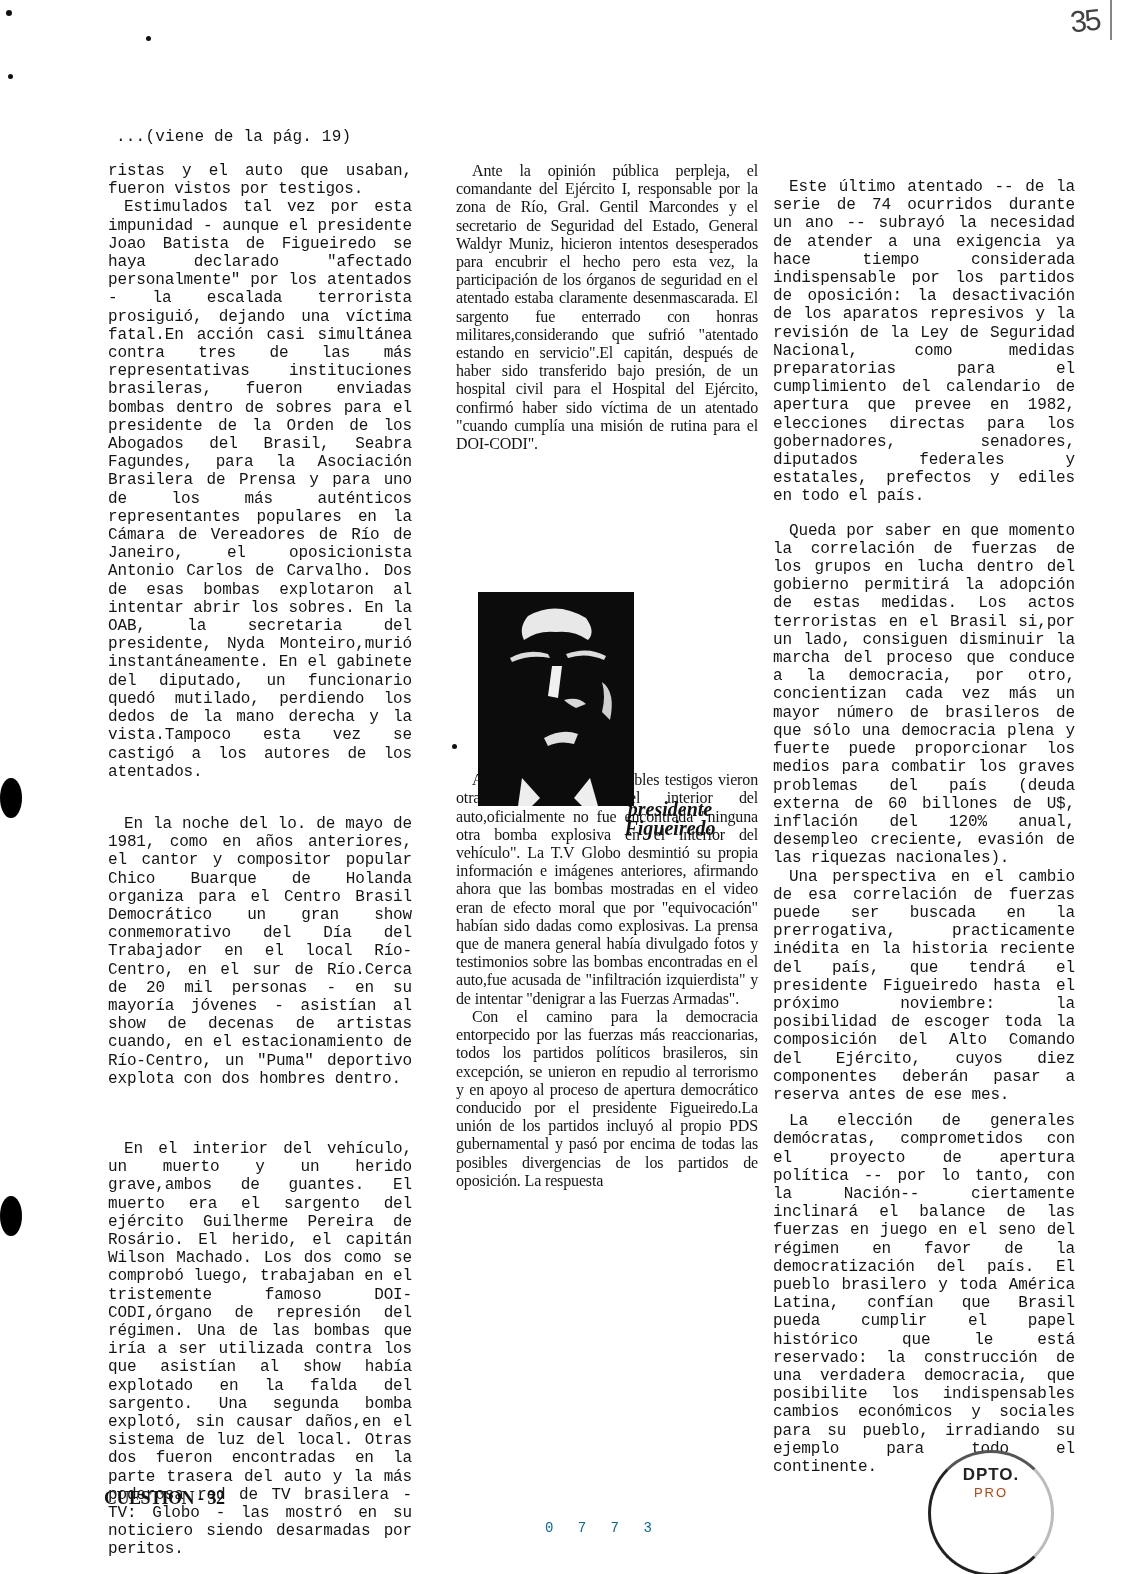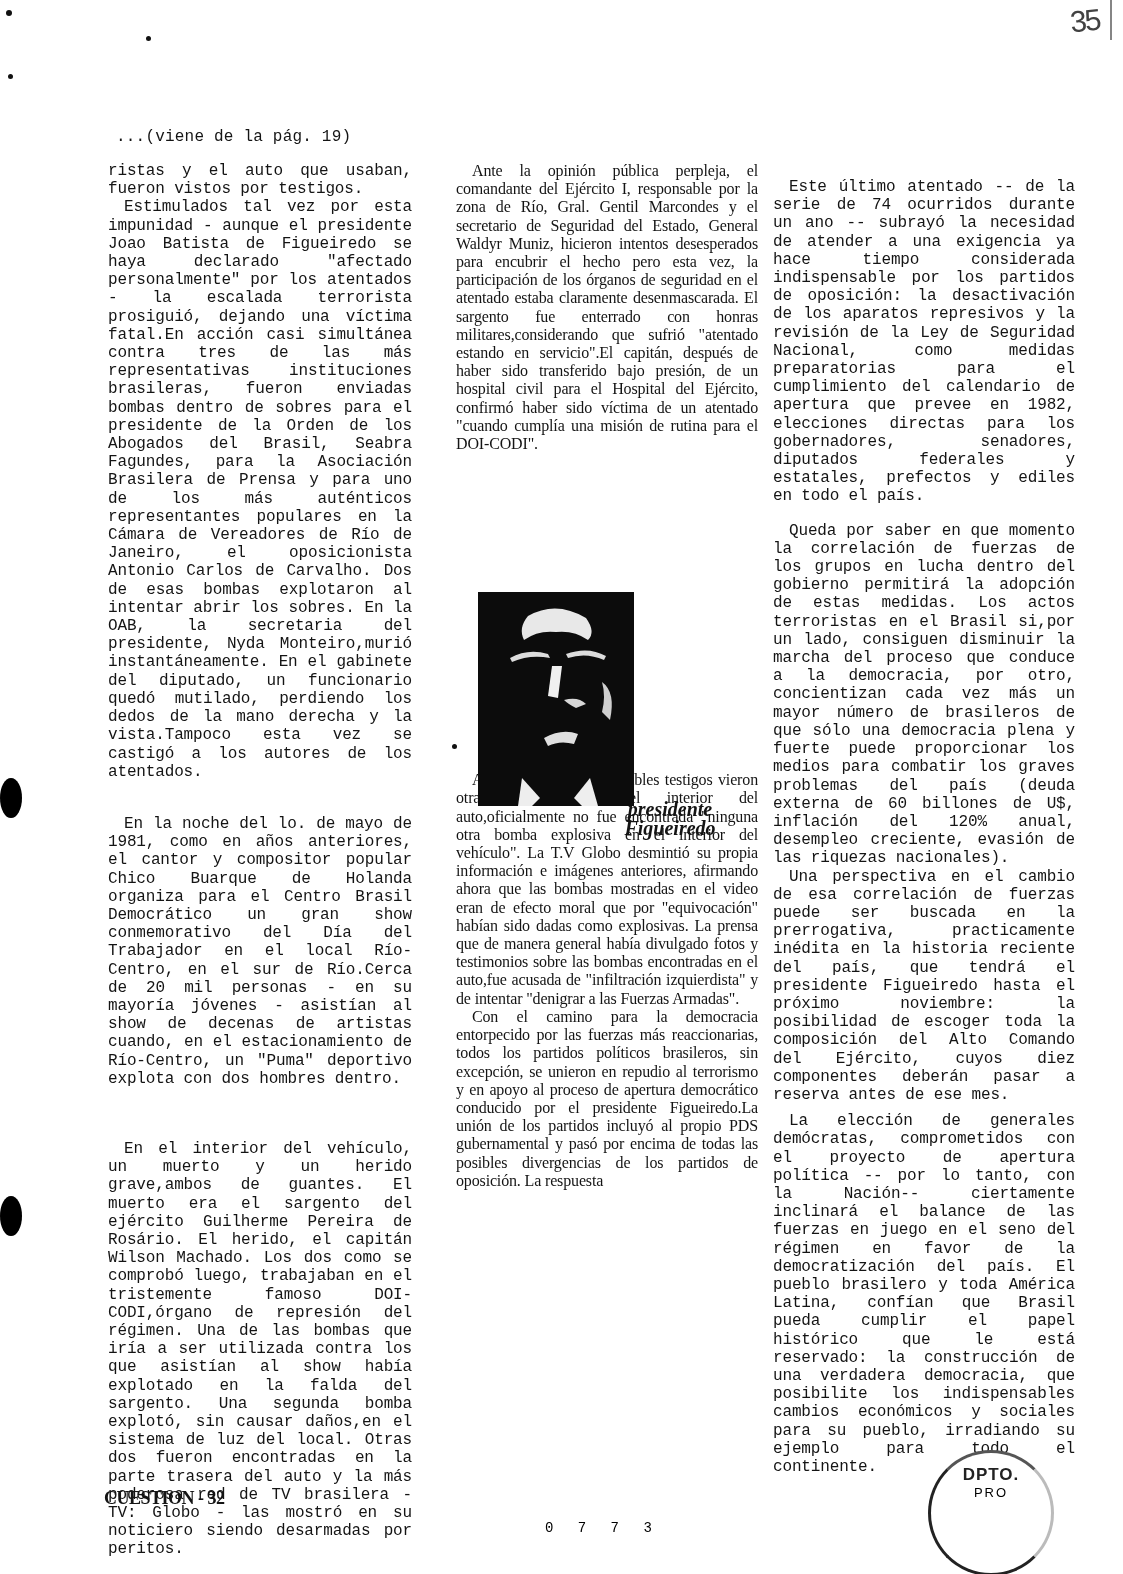--- a/index.html
+++ b/index.html
@@ -43,22 +43,22 @@
   .footer {
     position: absolute; left: 104px; top: 1488px;
     font-family: "Liberation Serif", serif; font-weight: bold; font-size: 18px; letter-spacing: -0.5px;
   }
   .stamp {
     position: absolute; left: 928px; top: 1450px; width: 120px; height: 120px;
     border-radius: 50%; border: 3px solid #222; border-right-color: #bbb; border-top-color: #555;
     font-family: "Liberation Sans", sans-serif; text-align: center; color: #222;
   }
   .stamp .l1 { margin-top: 12px; font-size: 17px; font-weight: bold; letter-spacing: 1px; }
-  .stamp .l2 { font-size: 13px; color: #000000; letter-spacing: 2px; }
-  .scan-marks { position: absolute; left: 545px; top: 1520px; font-size: 14px; color: #000000; letter-spacing: 8px; }
+  .stamp .l2 { font-size: 13px; color: #c2410c; letter-spacing: 2px; }
+  .scan-marks { position: absolute; left: 545px; top: 1520px; font-size: 14px; color: #0369a1; letter-spacing: 8px; }
 </style>
 </head>
 <body>
 
 <div class="page">
 
   <div class="corner-mark">35</div>
   <div class="edge-line"></div>
   <div class="speck" style="left:6px;top:10px;width:6px;height:6px;"></div>
   <div class="speck" style="left:146px;top:36px;width:5px;height:5px;"></div>

